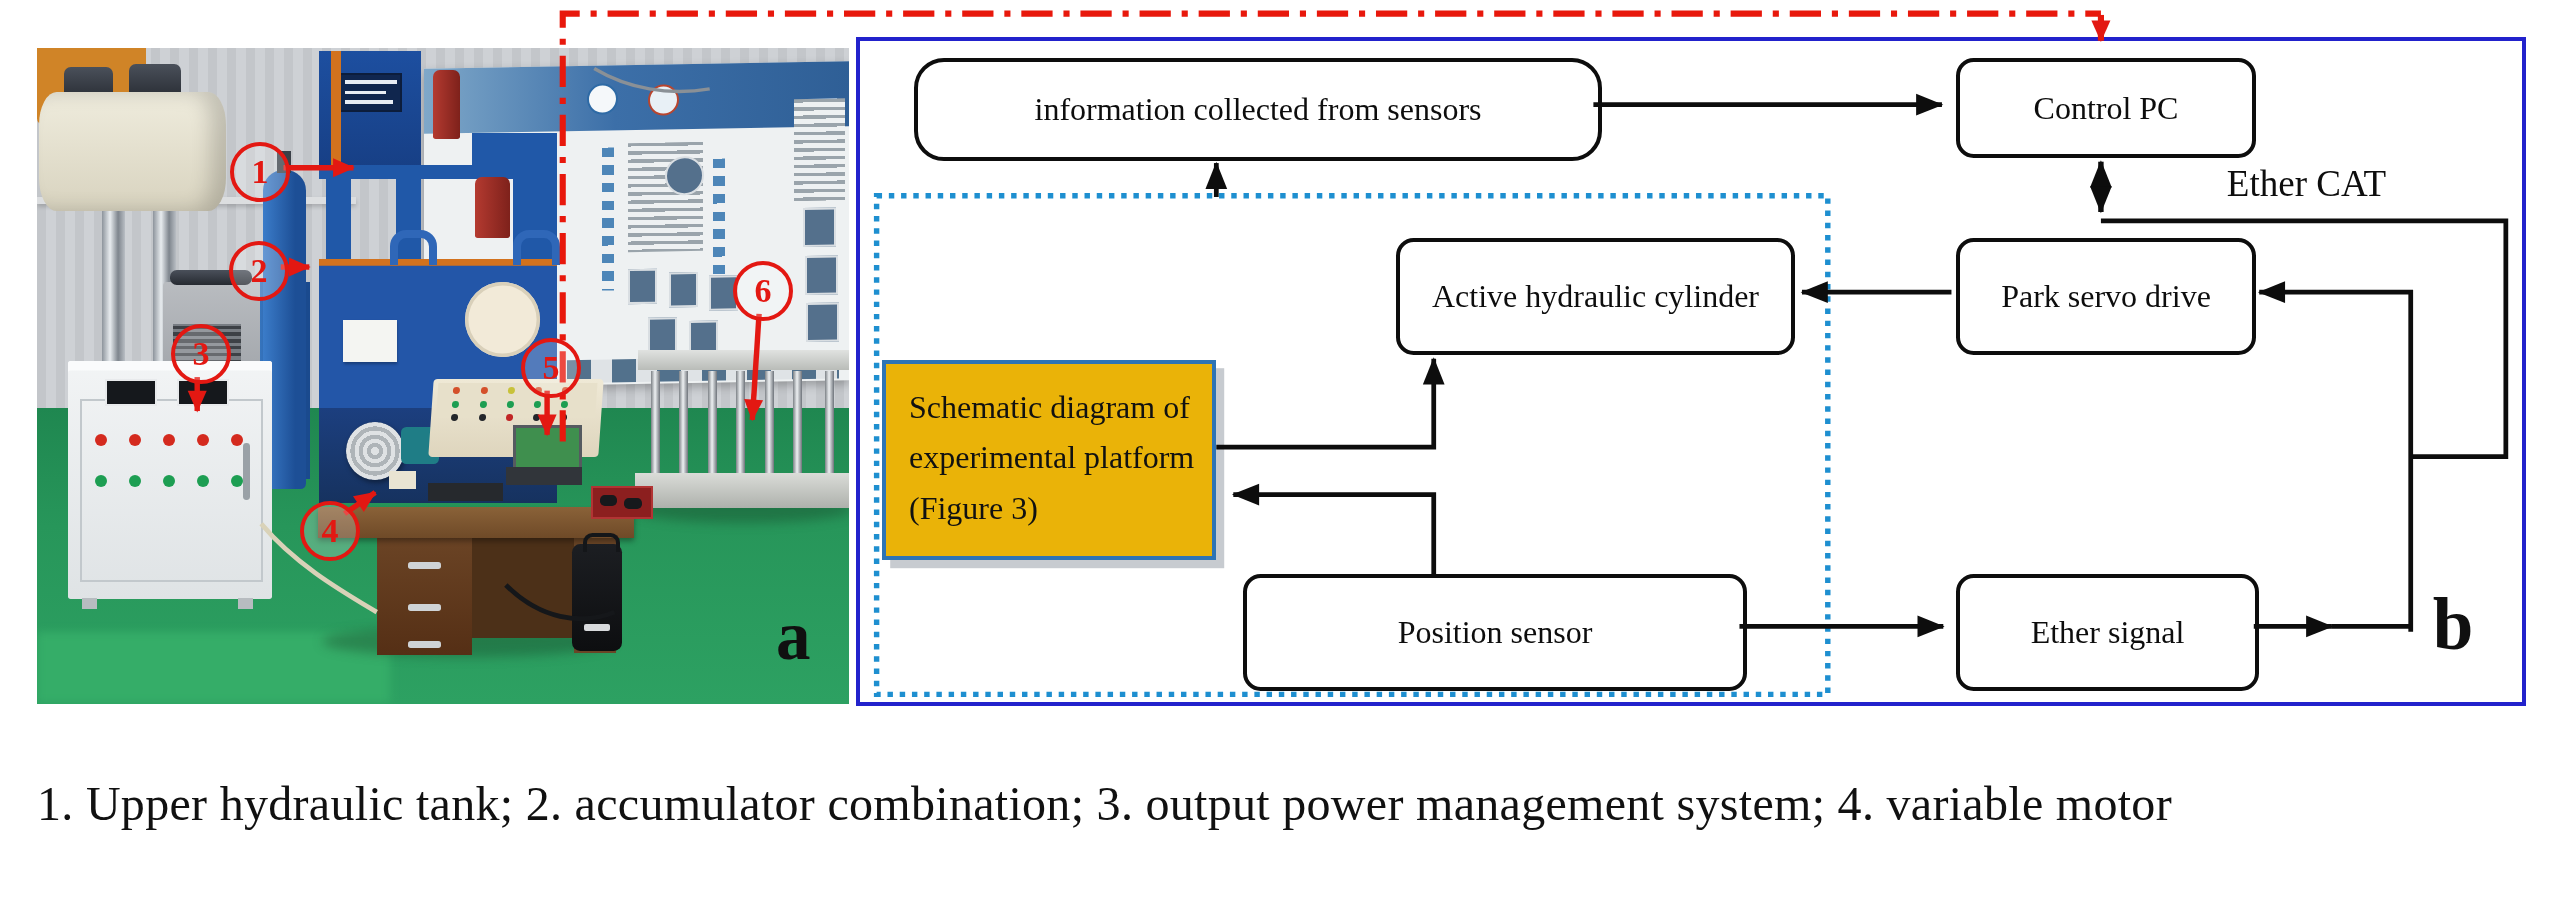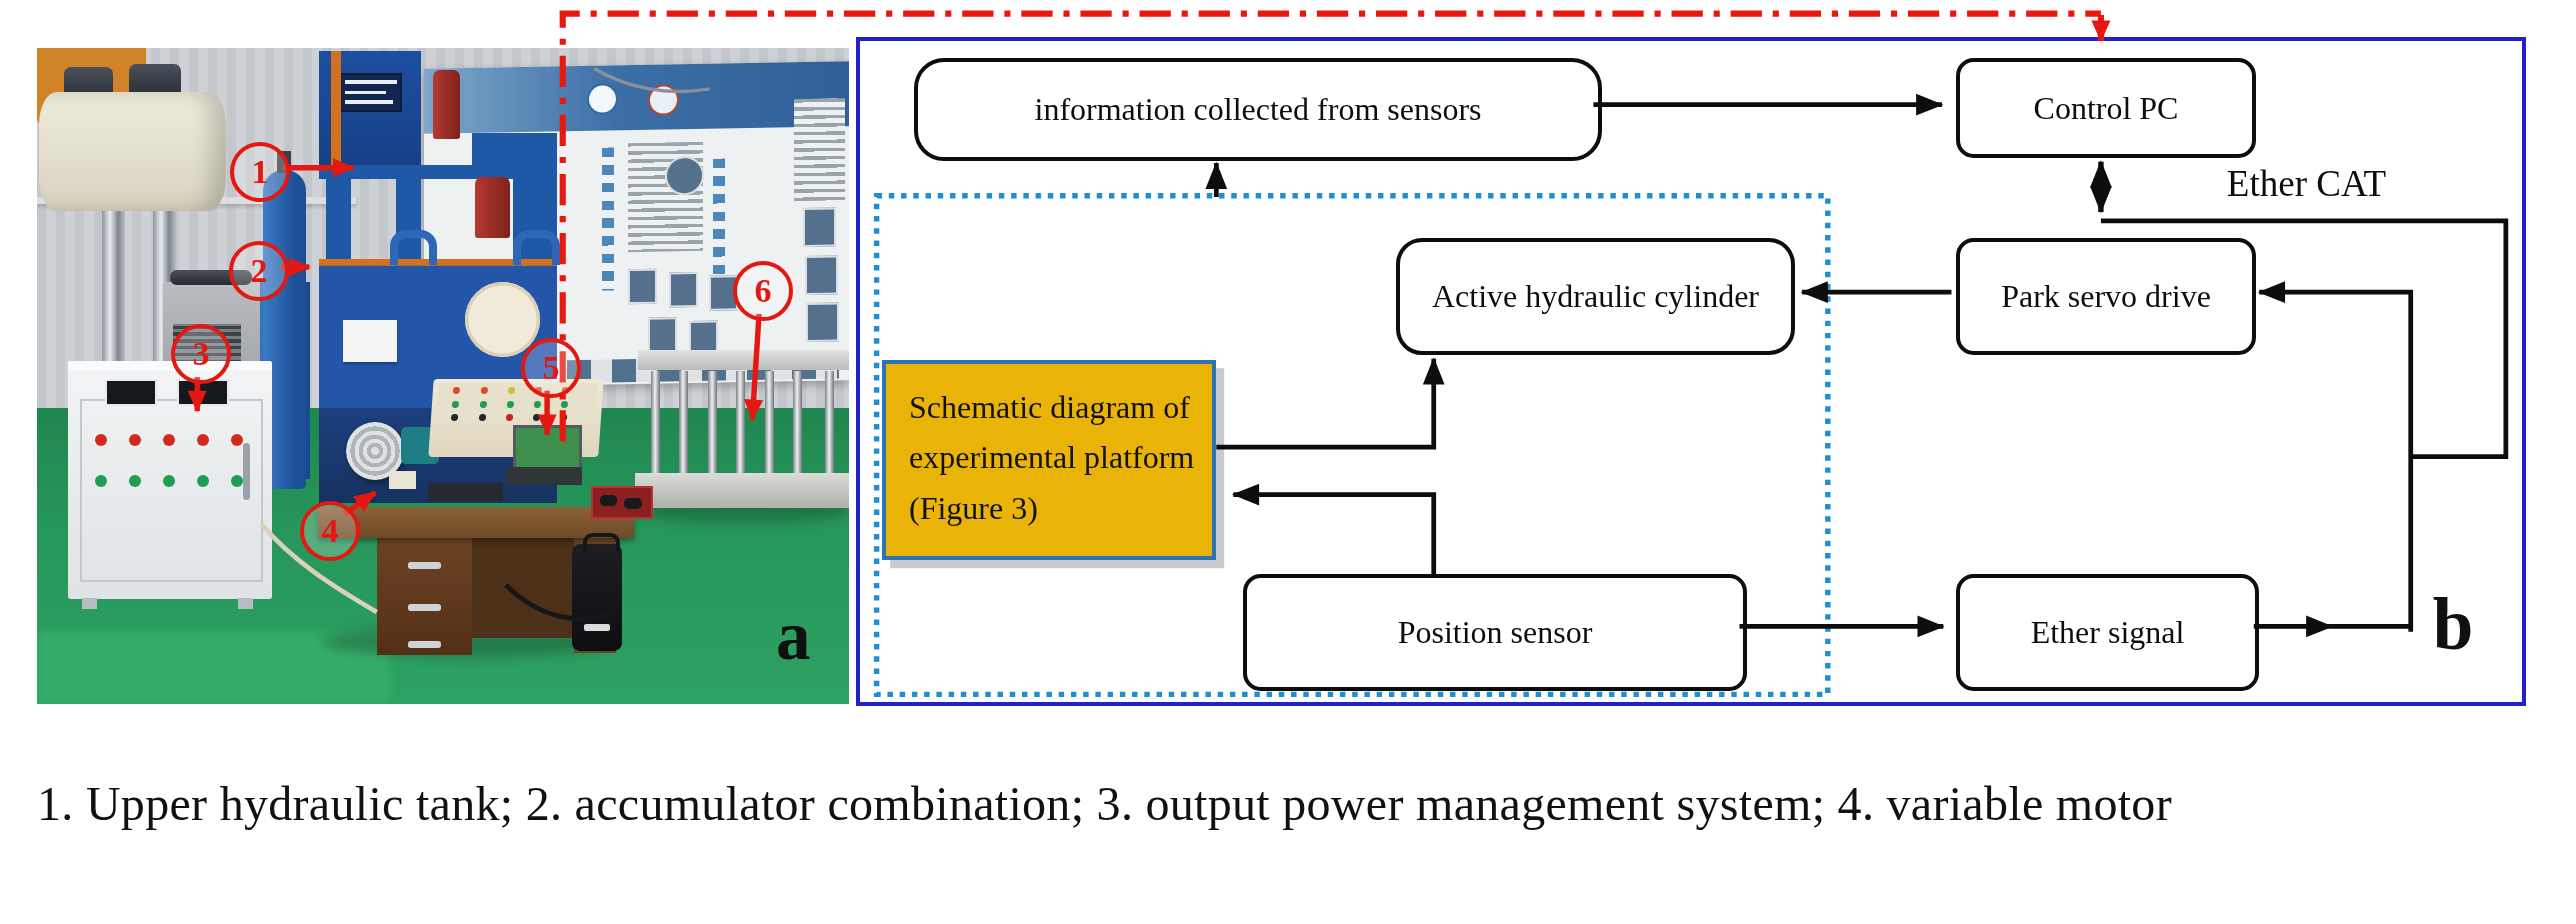--- a/index.html
+++ b/index.html
@@ -249,21 +249,21 @@
   </div>
 
   <div class="panelb"></div>
 
   <div class="dbox" style="left:914px;top:58px;width:680px;height:95px;border-radius:30px;">
     <span>information collected from sensors</span>
   </div>
   <div class="dbox" style="left:1956px;top:58px;width:292px;height:92px;">
     <span>Control PC</span>
   </div>
-  <div class="dbox" style="left:1396px;top:238px;width:391px;height:109px;border-radius:26px;">
+  <div class="dbox" style="left:1396px;top:238px;width:391px;height:109px;">
     <span>Active hydraulic cylinder</span>
   </div>
   <div class="dbox" style="left:1243px;top:574px;width:496px;height:109px;">
     <span>Position sensor</span>
   </div>
   <div class="dbox" style="left:1956px;top:238px;width:292px;height:109px;">
     <span>Park servo drive</span>
   </div>
   <div class="dbox" style="left:1956px;top:574px;width:295px;height:109px;">
     <span>Ether signal</span>

